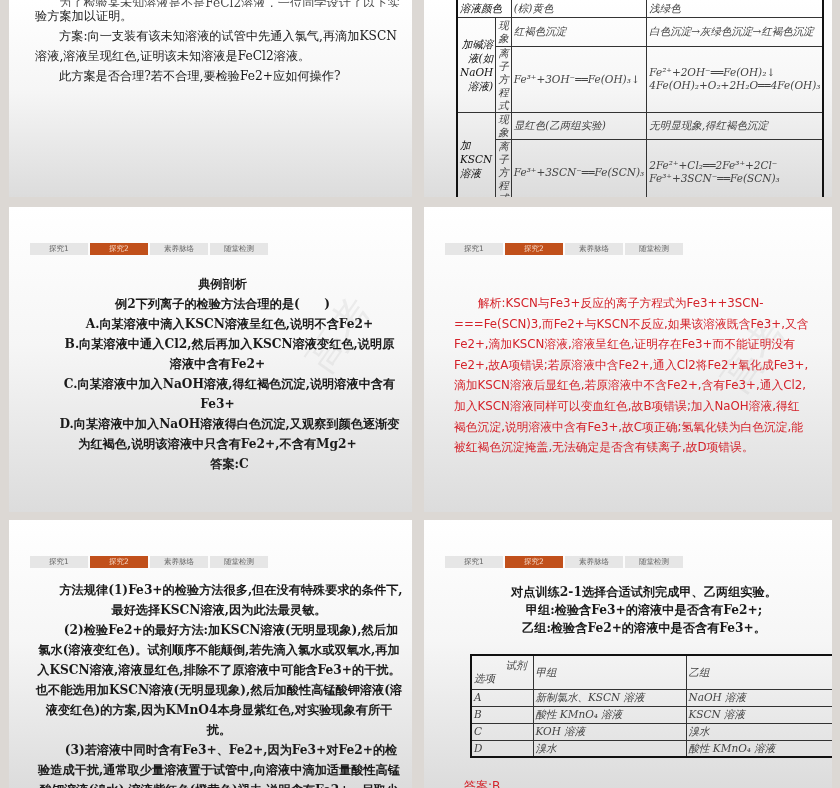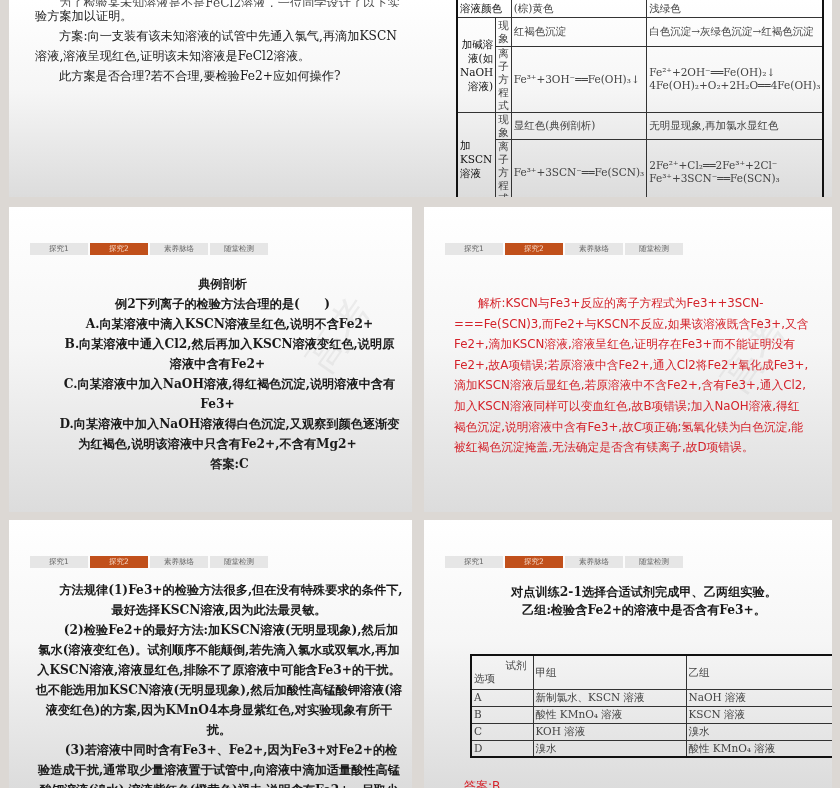--- a/index.html
+++ b/index.html
@@ -1,33 +1,33 @@
 <!DOCTYPE html>
 <html><head>
 <meta charset="utf-8">
 <style>
   html,body{margin:0;padding:0;}
   body{width:840px;height:788px;background:#dcd8d4;position:relative;overflow:hidden;font-family:"DejaVu Serif","Liberation Serif",serif;}
   .panel{position:absolute;background:linear-gradient(180deg,#ffffff 0%,#f6f6f6 45%,#dcdcdc 100%);overflow:hidden;}
-  .p1{left:9px;top:0;width:403px;height:197px;padding-left:32px;}
+  .p1{left:9px;top:0;width:403px;height:197px;}
   .p2{left:424px;top:0;width:408px;height:197px;}
   .p3{left:9px;top:207px;width:403px;height:305px;}
   .p4{left:424px;top:207px;width:408px;height:305px;}
   .p5{left:9px;top:520px;width:403px;height:268px;}
   .p6{left:424px;top:520px;width:408px;height:268px;}
   .txt{position:absolute;font-size:12.2px;line-height:20px;color:#1a1a1a;}
   .txt p{margin:0;}
   .ind{text-indent:24px;}
   .bold{font-weight:bold;text-align:center;}
   .red{color:#d4222a;font-family:"DejaVu Sans","Liberation Sans",sans-serif;font-size:11.8px;line-height:20.6px;}
   .tabs{position:absolute;left:21px;top:36px;height:28px;display:flex;gap:2px;}
   .tab{width:58px;height:12px;background:#e6e6e6;font-family:"DejaVu Sans","Liberation Sans",sans-serif;font-size:7.5px;line-height:12px;text-align:center;color:#666;}
   .tab.active{background:#c1501b;color:#f3d3c0;}
   table.t{position:absolute;border-collapse:collapse;font-size:10.5px;color:#444;background:transparent;}
-  table.t td{border:1px solid #333;padding:0 2px;vertical-align:middle;line-height:13px;}
+  table.t td{border:1px solid #333;padding:0 2px;vertical-align:middle;line-height:13px;font-style:italic;}
   table.t{border:2.5px solid #111;}
   .blk{color:#111;}
   .wm{position:absolute;font-family:"DejaVu Serif",serif;font-size:40px;color:rgba(150,150,150,0.12);transform:rotate(-55deg);pointer-events:none;}
 </style>
 </head>
 <body>
 
 <div class="panel p1">
   <div class="txt" style="left:26px;top:-7px;width:370px;">
     <p style="text-indent:24px;height:14px;overflow:hidden;opacity:.8;">为了检验某未知溶液是不是FeCl2溶液，一位同学设计了以下实</p>
@@ -61,22 +61,22 @@
       <td>离子方程式</td>
       <td>Fe³⁺+3OH⁻══Fe(OH)₃↓</td>
       <td>
         <div>Fe²⁺+2OH⁻══Fe(OH)₂↓</div>
         <div>4Fe(OH)₂+O₂+2H₂O══4Fe(OH)₃</div>
       </td>
     </tr>
     <tr style="height:18px;">
       <td rowspan="2" class="blk" style="line-height:14px;">加KSCN溶液</td>
       <td>现象</td>
-      <td>显红色(典例剖析)</td>
-      <td>无明显现象,再加氯水显红色</td>
+      <td>显红色(乙两组实验)</td>
+      <td>无明显现象,得红褐色沉淀</td>
     </tr>
     <tr style="height:39px;">
       <td>离子方程式</td>
       <td>Fe³⁺+3SCN⁻══Fe(SCN)₃</td>
       <td>
         <div>2Fe²⁺+Cl₂══2Fe³⁺+2Cl⁻</div>
         <div>Fe³⁺+3SCN⁻══Fe(SCN)₃</div>
       </td>
     </tr>
 
@@ -132,20 +132,21 @@
 
 <div class="panel p6">
   <div class="tabs">
     <div class="tab">探究1</div>
     <div class="tab active">探究2</div>
     <div class="tab">素养脉络</div>
     <div class="tab">随堂检测</div>
   </div>
   <div class="txt bold" style="left:40px;top:63px;width:360px;line-height:18px;">
     <p>对点训练2-1选择合适试剂完成甲、乙两组实验。</p>
+    <p>甲组:检验含Fe3+的溶液中是否含有Fe2+;</p>
     <p>乙组:检验含Fe2+的溶液中是否含有Fe3+。</p>
   </div>
   <table class="t" style="left:46px;top:134px;width:389px;">
     <colgroup>
         <col style="width:62px">
         <col style="width:153px">
         <col>
       </colgroup>
     <tbody>
         <tr style="height:34px;">

